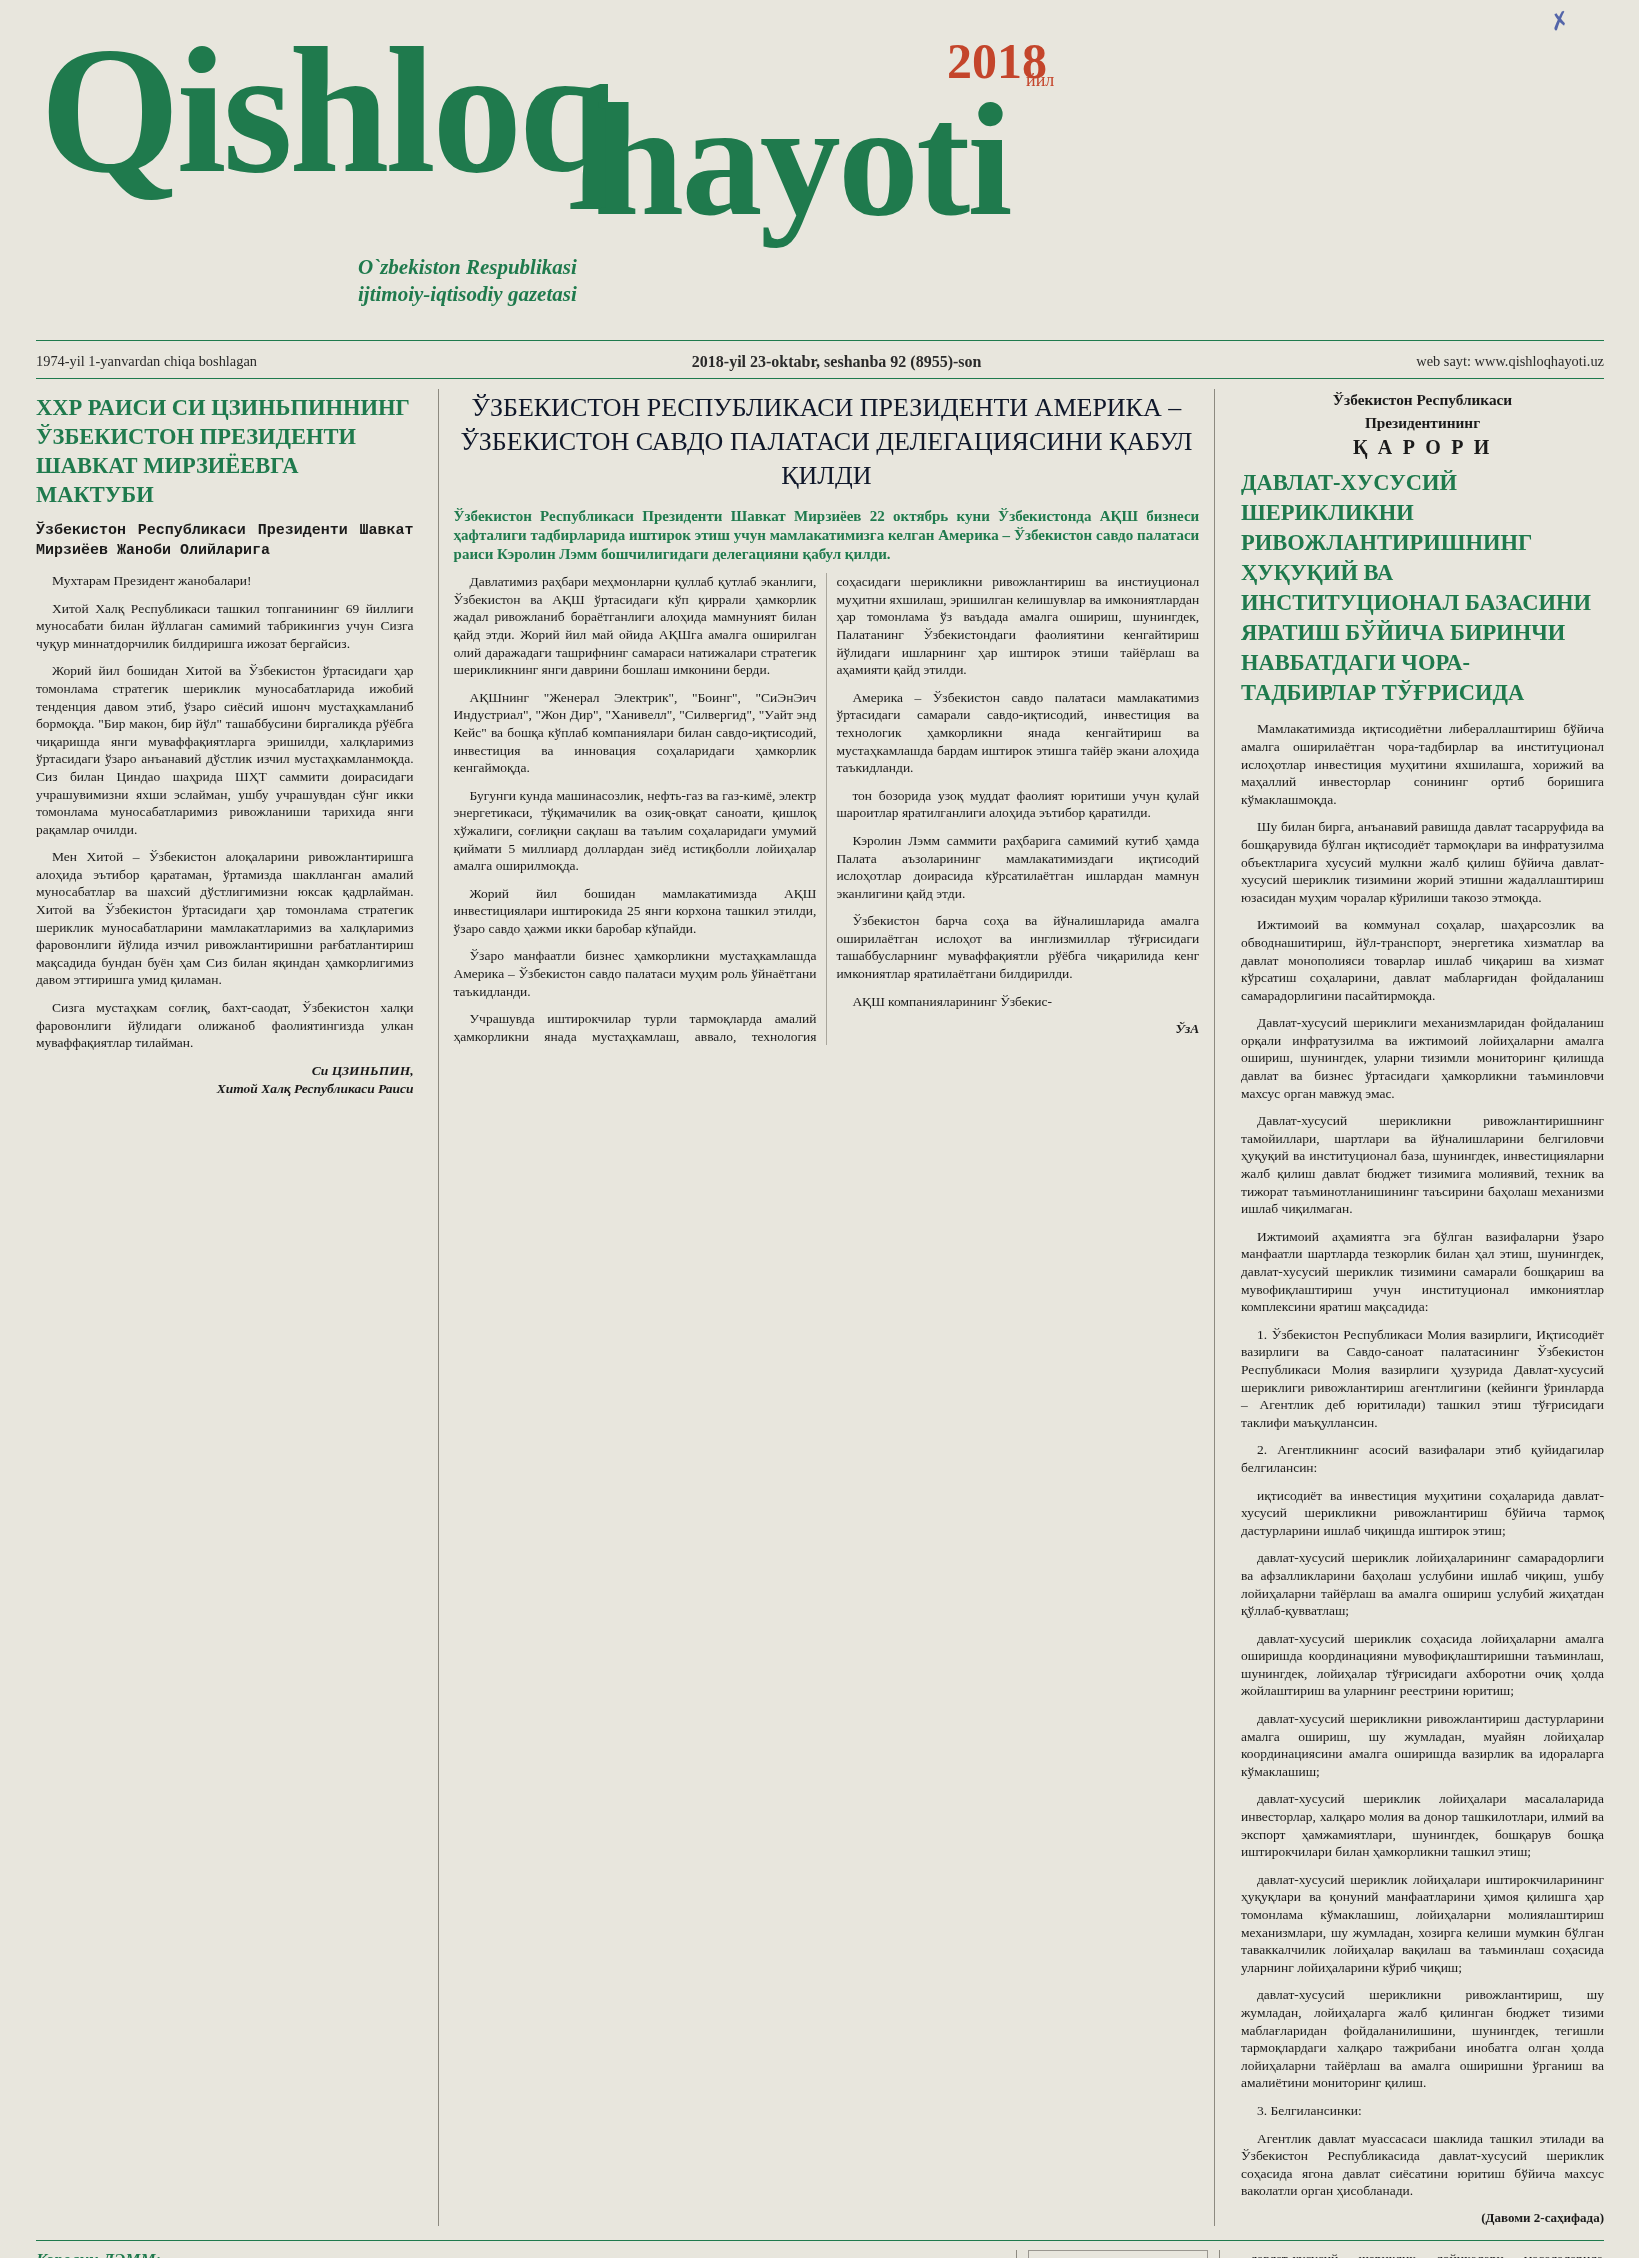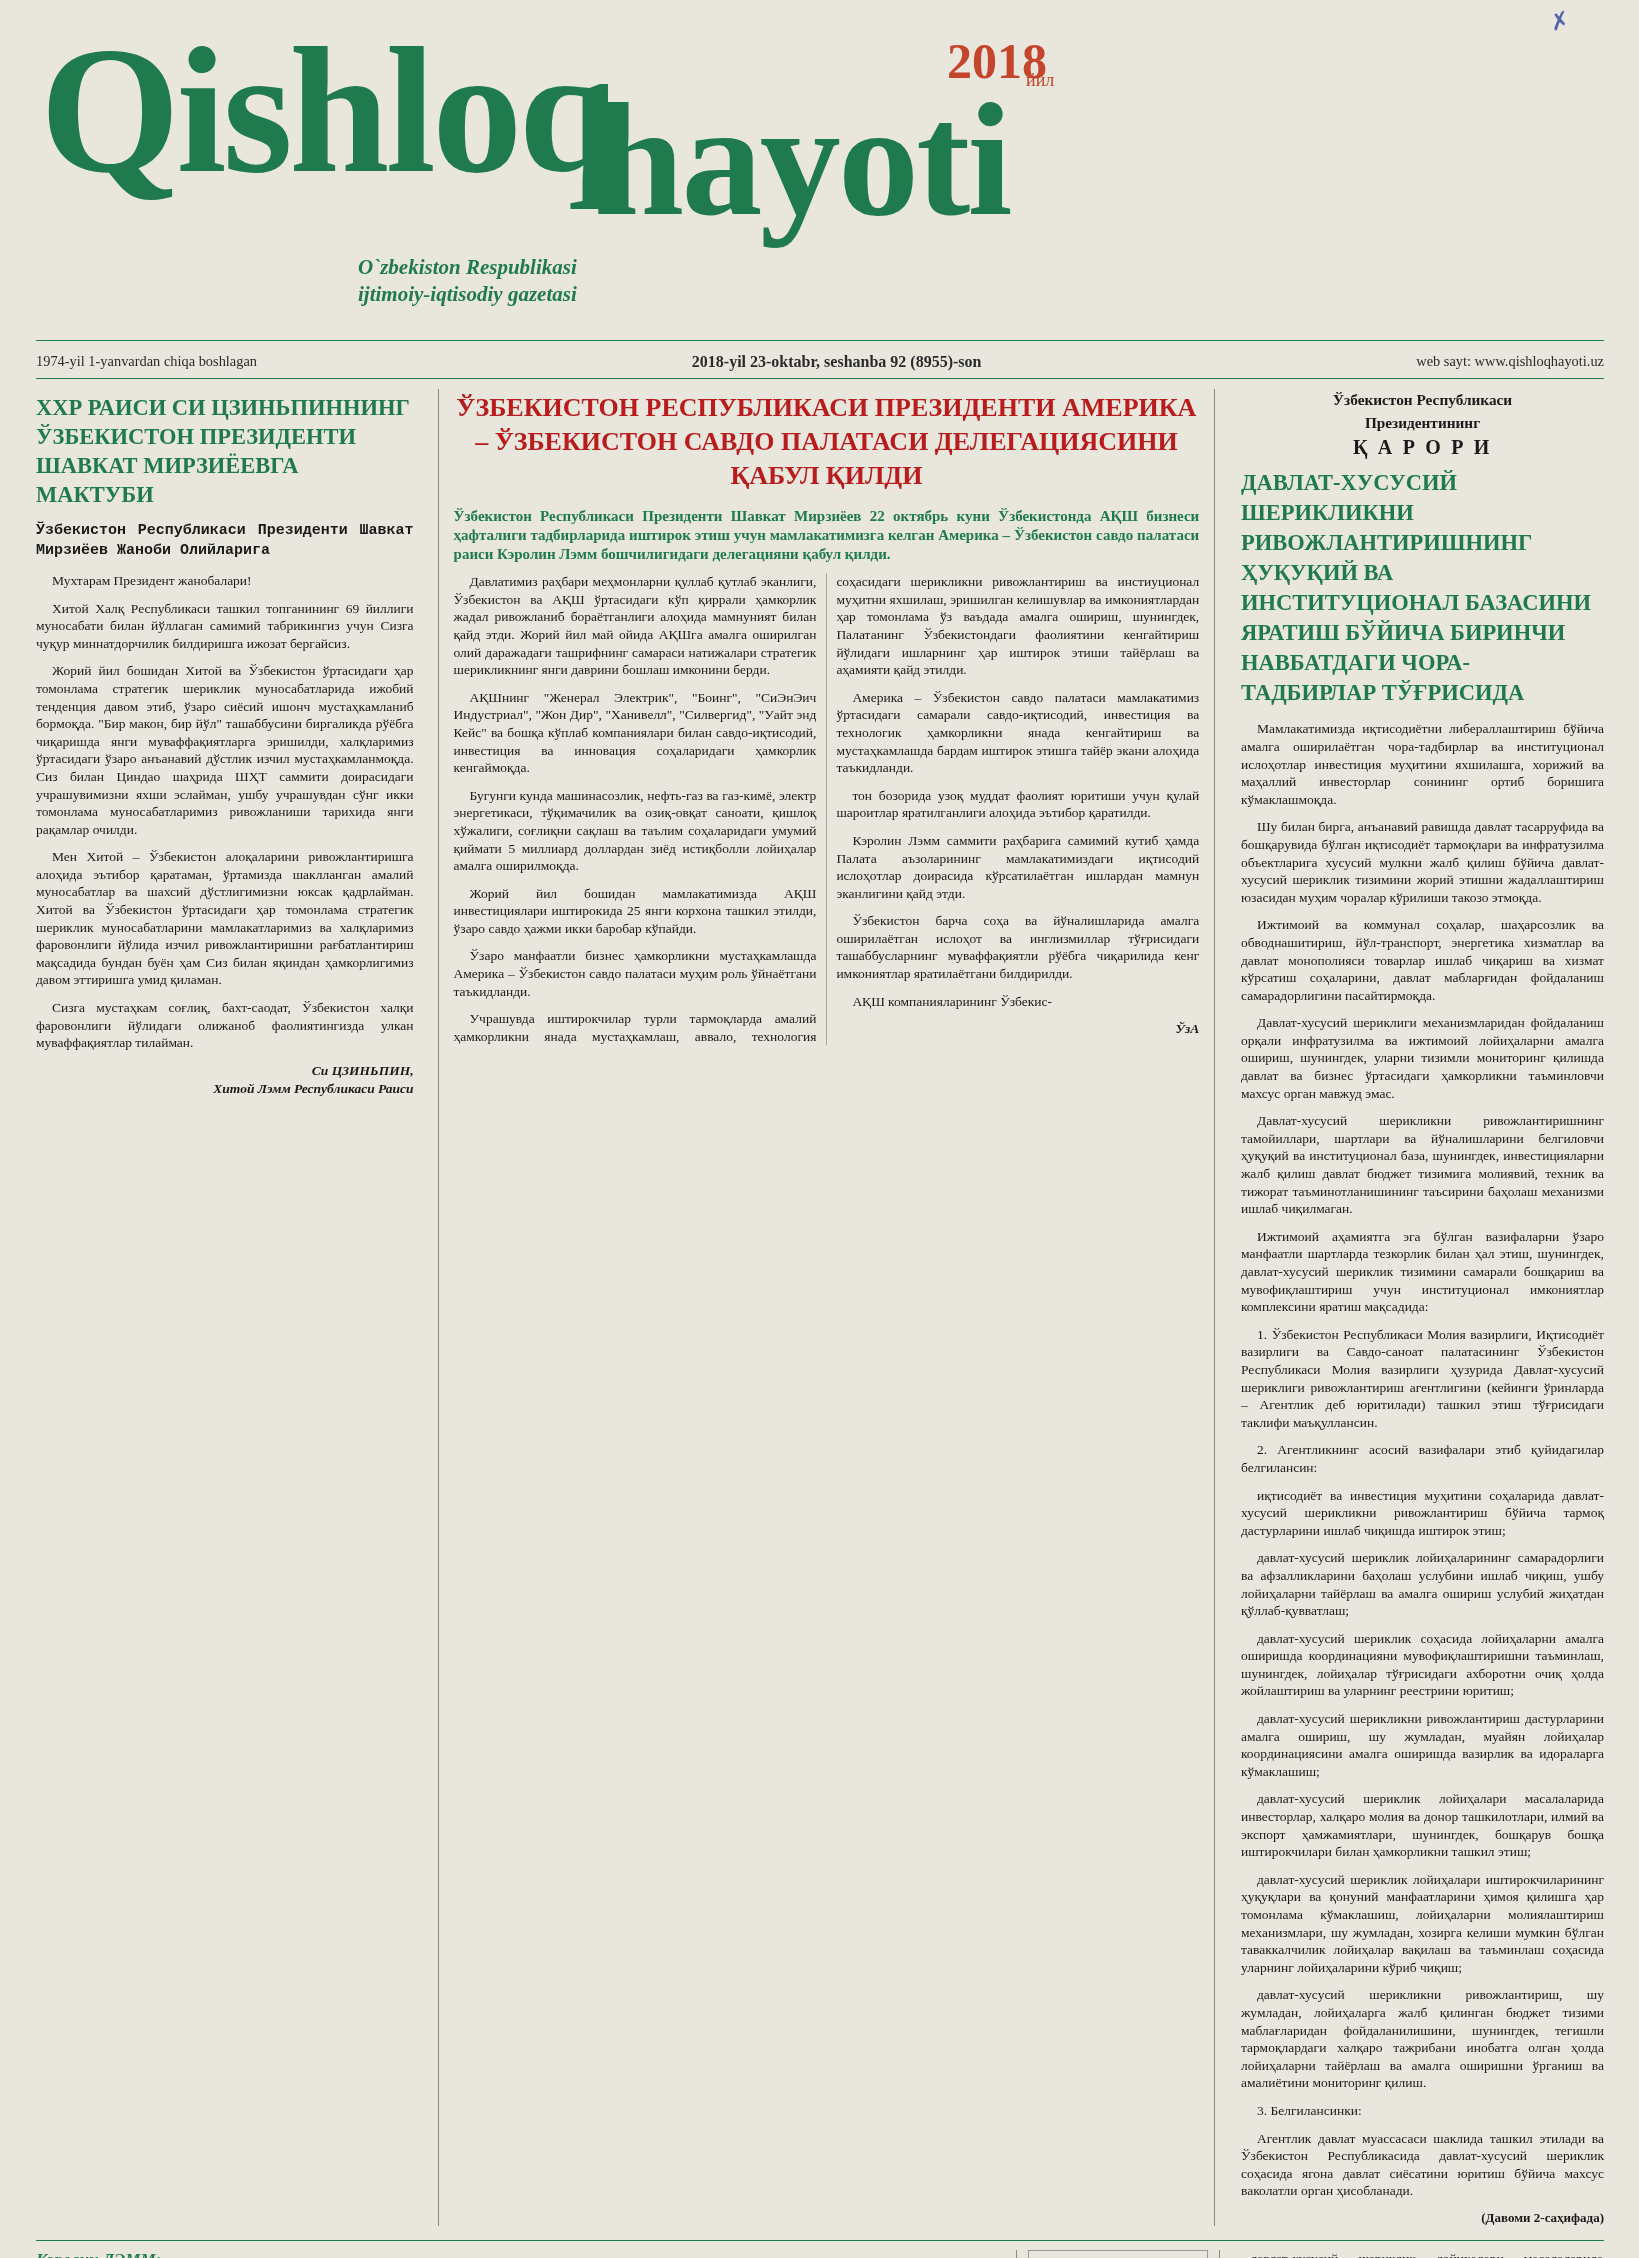--- a/index.html
+++ b/index.html
@@ -135,24 +135,24 @@
   h2.headline-green {
     color: #1f7a4d;
     font-size: 22.5px;
     line-height: 29px;
     font-weight: bold;
     margin: 3.6px 0 12.6px 0;
     text-transform: uppercase;
   }
   h2.headline-center {
     text-align: center;
-    color: #b91c1c;
+    color: #0f172a;
     font-size: 26px;
     line-height: 34px;
-    font-weight: bold;
+    font-weight: normal;
     margin: 1.8px 0 14.4px 0;
     text-transform: uppercase;
   }
   .lead {
     font-size: 15px;
     line-height: 20px;
     font-weight: bold;
     margin-bottom: 10.8px;
     text-align: justify;
     font-family: Liberation Mono, monospace;
@@ -282,21 +282,21 @@
       <div class="col col-1">
         <h2 class="headline-green">ХХР РАИСИ СИ ЦЗИНЬПИННИНГ ЎЗБЕКИСТОН ПРЕЗИДЕНТИ ШАВКАТ МИРЗИЁЕВГА МАКТУБИ</h2>
         <div class="lead">Ўзбекистон Республикаси Президенти Шавкат Мирзиёев Жаноби Олийларига</div>
         <p class="body">Мухтарам Президент жанобалари!</p>
         <p class="body">Хитой Халқ Республикаси ташкил топганининг 69 йиллиги муносабати билан йўллаган самимий табрикингиз учун Сизга чуқур миннатдорчилик билдиришга ижозат бергайсиз.</p>
         <p class="body">Жорий йил бошидан Хитой ва Ўзбекистон ўртасидаги ҳар томонлама стратегик шериклик муносабатларида ижобий тенденция давом этиб, ўзаро сиёсий ишонч мустаҳкамланиб бормоқда. "Бир макон, бир йўл" ташаббусини биргаликда рўёбга чиқаришда янги муваффақиятларга эришилди, халқларимиз ўртасидаги ўзаро анъанавий дўстлик изчил мустаҳкамланмоқда. Сиз билан Циндао шаҳрида ШҲТ саммити доирасидаги учрашувимизни яхши эслайман, ушбу учрашувдан сўнг икки томонлама муносабатларимиз ривожланиши тарихида янги рақамлар очилди.</p>
         <p class="body">Мен Хитой – Ўзбекистон алоқаларини ривожлантиришга алоҳида эътибор қаратаман, ўртамизда шаклланган амалий муносабатлар ва шахсий дўстлигимизни юксак қадрлайман. Хитой ва Ўзбекистон ўртасидаги ҳар томонлама стратегик шериклик муносабатларини мамлакатларимиз ва халқларимиз фаровонлиги йўлида изчил ривожлантиришни рағбатлантириш мақсадида бундан буён ҳам Сиз билан яқиндан ҳамкорлигимиз давом эттиришга умид қиламан.</p>
         <p class="body">Сизга мустаҳкам соғлиқ, бахт-саодат, Ўзбекистон халқи фаровонлиги йўлидаги олижаноб фаолиятингизда улкан муваффақиятлар тилайман.</p>
         <div class="sign">
           <div>Си ЦЗИНЬПИН,</div>
-          <div>Хитой Лэмм Республикаси Раиси</div>
+          <div>Хитой Халқ Республикаси Раиси</div>
         </div>
       </div>
 
       <div class="col col-2">
         <h2 class="headline-center">ЎЗБЕКИСТОН РЕСПУБЛИКАСИ ПРЕЗИДЕНТИ АМЕРИКА – ЎЗБЕКИСТОН САВДО ПАЛАТАСИ ДЕЛЕГАЦИЯСИНИ ҚАБУЛ ҚИЛДИ</h2>
         <div class="lead-green">Ўзбекистон Республикаси Президенти Шавкат Мирзиёев 22 октябрь куни Ўзбекистонда АҚШ бизнеси ҳафталиги тадбирларида иштирок этиш учун мамлакатимизга келган Америка – Ўзбекистон савдо палатаси раиси Кэролин Лэмм бошчилигидаги делегацияни қабул қилди.</div>
         <div class="twocol">
           <p class="body">Давлатимиз раҳбари меҳмонларни қуллаб қутлаб эканлиги, Ўзбекистон ва АҚШ ўртасидаги кўп қиррали ҳамкорлик жадал ривожланиб бораётганлиги алоҳида мамнуният билан қайд этди. Жорий йил май ойида АҚШга амалга оширилган олий даражадаги ташрифнинг самараси натижалари стратегик шерикликнинг янги даврини бошлаш имконини берди.</p>
           <p class="body">АҚШнинг "Женерал Электрик", "Боинг", "СиЭнЭич Индустриал", "Жон Дир", "Ханивелл", "Силвергид", "Уайт энд Кейс" ва бошқа кўплаб компаниялари билан савдо-иқтисодий, инвестиция ва инновация соҳаларидаги ҳамкорлик кенгаймоқда.</p>
           <p class="body">Бугунги кунда машинасозлик, нефть-газ ва газ-кимё, электр энергетикаси, тўқимачилик ва озиқ-овқат саноати, қишлоқ хўжалиги, соғлиқни сақлаш ва таълим соҳаларидаги умумий қиймати 5 миллиард доллардан зиёд истиқболли лойиҳалар амалга оширилмоқда.</p>

